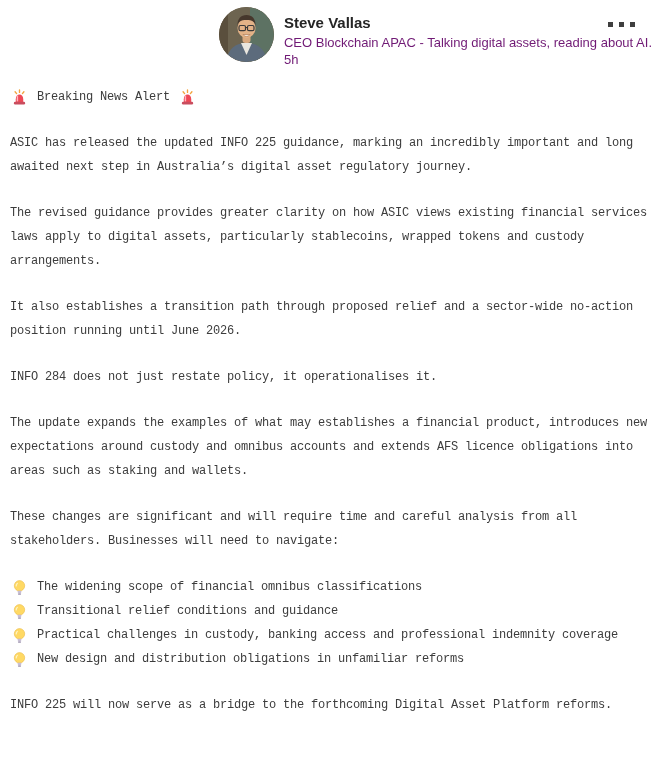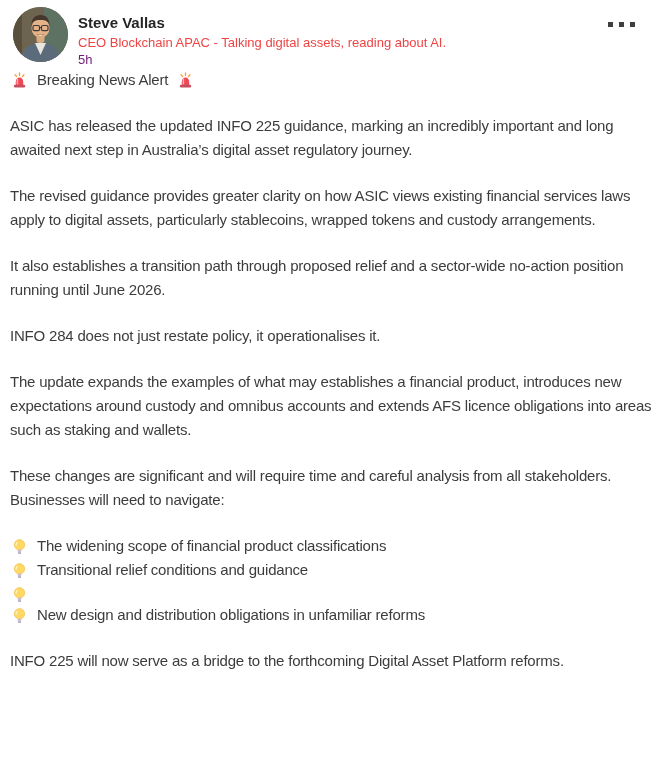--- a/index.html
+++ b/index.html
@@ -5,42 +5,42 @@
   html, body { margin: 0; padding: 0; }
   body {
     width: 666px; height: 774px; overflow: hidden;
     background: #ffffff;
     font-family: "Liberation Sans", "DejaVu Sans", sans-serif;
     -webkit-font-smoothing: antialiased;
   }
   .post { width: 666px; height: 774px; position: relative; }
 
   
-  .post-header { position: relative; display: flex; padding: 7px 14px 0 13px; }
+  .post-header { position: relative; display: flex; padding: 7px 14px 0 13px; justify-content: flex-end; }
   .avatar {
     width: 55px; height: 55px; border-radius: 50%; overflow: hidden;
     flex: none; cursor: pointer; background: #6d6450;
   }
   .avatar svg { display: block; width: 55px; height: 55px; }
   .header-text { margin-left: 10px; padding-top: 6px; }
   .name { font-size: 15px; font-weight: bold; color: #252525; line-height: 19px; }
-  .headline { font-size: 13px; color: #ef4444; line-height: 17px; margin-top: 2px; }
+  .headline { font-size: 13px; color: #701a75; line-height: 17px; margin-top: 2px; }
   .time { font-size: 13px; color: #701a75; line-height: 17px; }
   .menu-btn {
     position: absolute; top: 17px; right: 26px;
     background: none; border: none; padding: 5px; cursor: pointer;
   }
   .ellipsis-icon { display: flex; gap: 6px; }
   .ellipsis-icon i { display: block; width: 5px; height: 5px; background: #3f3f3f; }
 
   
   .post-body {
-    padding: 0 10px 0 10px; 
-    font-size: 15px; line-height: 24px; letter-spacing: -0.2px;
-    color: #3c3c3c; max-width: 646px;
+    padding: 0 10px 0 10px; margin-top: 17px;
+    font-size: 12px; line-height: 24px; letter-spacing: -0.2px;
+    color: #3c3c3c; max-width: 646px; font-family: Liberation Mono, monospace;
   }
   .para { margin: 0 0 22px 0; }
   .alert-line { margin: 0 0 22px 0; display: flex; align-items: center; }
   .alert-line .emoji { margin: 0 9px 0 1px; }
   .alert-line .emoji:last-child { margin: 0 0 0 9px; }
   .bullet-list { margin: 0 0 22px 0; }
   .bullet-row { display: flex; align-items: flex-start; line-height: 24px; }
   .bullet-row .emoji { flex: none; margin: 4px 9px 0 1px; }
   .emoji { width: 17px; height: 17px; display: inline-block; }
 </style>
@@ -117,40 +117,41 @@
       <div class="para">These changes are significant and will require time and careful analysis from all stakeholders. Businesses will need to navigate:</div>
       <div class="bullet-list">
         <div class="bullet-row">
           <svg class="emoji" viewBox="0 0 20 20" aria-hidden="true">
             <circle cx="10" cy="8" r="6.1" fill="#ffd964" stroke="#eec04e" stroke-width="0.8"></circle>
             <path d="M7.4 5.2 C6.5 5.9 6 7 6.2 8.2" stroke="#fff3c4" stroke-width="1.5" fill="none" stroke-linecap="round"></path>
             <rect x="7.6" y="13.7" width="4.8" height="1.6" rx="0.8" fill="#c9bfd6"></rect>
             <rect x="7.9" y="15.5" width="4.2" height="1.5" rx="0.75" fill="#b3a8c4"></rect>
             <rect x="8.3" y="17.2" width="3.4" height="1.3" rx="0.65" fill="#9c92ad"></rect>
           </svg>
-          <span>The widening scope of financial product classifications</span>
+          <span>The widening scope of financial omnibus classifications</span>
         </div>
         <div class="bullet-row">
           <svg class="emoji" viewBox="0 0 20 20" aria-hidden="true">
             <circle cx="10" cy="8" r="6.1" fill="#ffd964" stroke="#eec04e" stroke-width="0.8"></circle>
             <path d="M7.4 5.2 C6.5 5.9 6 7 6.2 8.2" stroke="#fff3c4" stroke-width="1.5" fill="none" stroke-linecap="round"></path>
             <rect x="7.6" y="13.7" width="4.8" height="1.6" rx="0.8" fill="#c9bfd6"></rect>
             <rect x="7.9" y="15.5" width="4.2" height="1.5" rx="0.75" fill="#b3a8c4"></rect>
             <rect x="8.3" y="17.2" width="3.4" height="1.3" rx="0.65" fill="#9c92ad"></rect>
           </svg>
           <span>Transitional relief conditions and guidance</span>
         </div>
         <div class="bullet-row">
           <svg class="emoji" viewBox="0 0 20 20" aria-hidden="true">
             <circle cx="10" cy="8" r="6.1" fill="#ffd964" stroke="#eec04e" stroke-width="0.8"></circle>
             <path d="M7.4 5.2 C6.5 5.9 6 7 6.2 8.2" stroke="#fff3c4" stroke-width="1.5" fill="none" stroke-linecap="round"></path>
             <rect x="7.6" y="13.7" width="4.8" height="1.6" rx="0.8" fill="#c9bfd6"></rect>
             <rect x="7.9" y="15.5" width="4.2" height="1.5" rx="0.75" fill="#b3a8c4"></rect>
             <rect x="8.3" y="17.2" width="3.4" height="1.3" rx="0.65" fill="#9c92ad"></rect>
           </svg>
+          <span>Practical challenges in custody, banking access and professional indemnity coverage</span>
         </div>
         <div class="bullet-row">
           <svg class="emoji" viewBox="0 0 20 20" aria-hidden="true">
             <circle cx="10" cy="8" r="6.1" fill="#ffd964" stroke="#eec04e" stroke-width="0.8"></circle>
             <path d="M7.4 5.2 C6.5 5.9 6 7 6.2 8.2" stroke="#fff3c4" stroke-width="1.5" fill="none" stroke-linecap="round"></path>
             <rect x="7.6" y="13.7" width="4.8" height="1.6" rx="0.8" fill="#c9bfd6"></rect>
             <rect x="7.9" y="15.5" width="4.2" height="1.5" rx="0.75" fill="#b3a8c4"></rect>
             <rect x="8.3" y="17.2" width="3.4" height="1.3" rx="0.65" fill="#9c92ad"></rect>
           </svg>
           <span>New design and distribution obligations in unfamiliar reforms</span>

